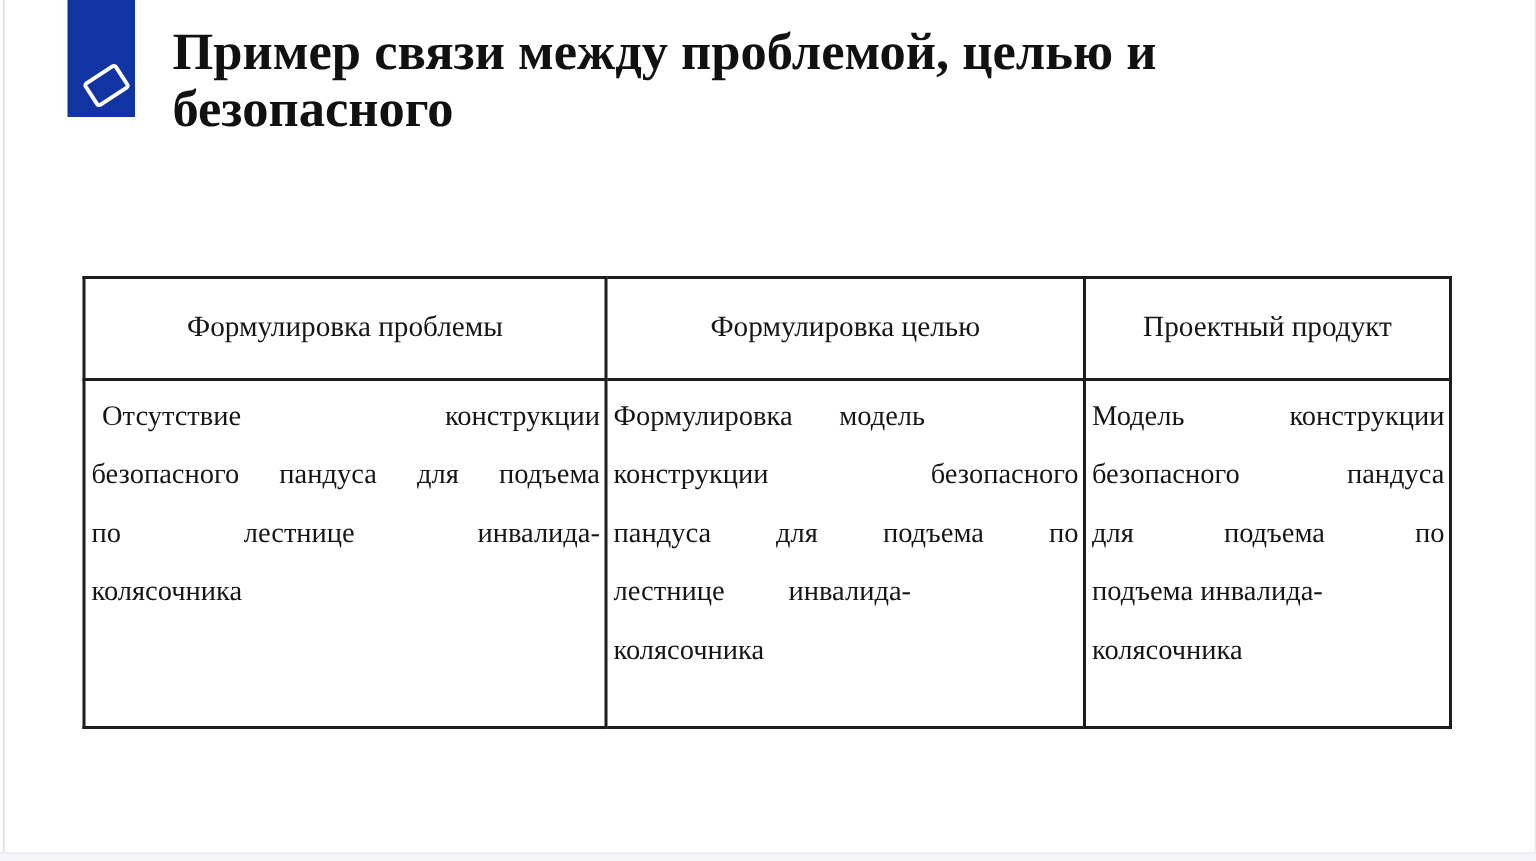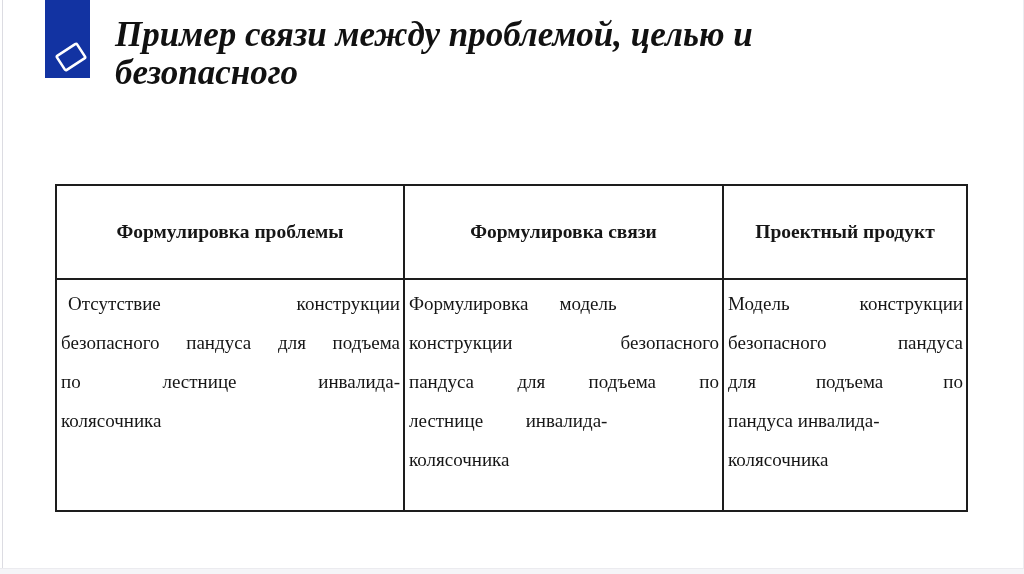--- a/index.html
+++ b/index.html
@@ -38,39 +38,39 @@
   
   .slide-title {
     position: absolute; left: 115px; top: 16px;
     width: 720px;
     font-weight: bold;
     font-size: 35px;
     line-height: 38px;
     color: #111111;
     letter-spacing: 0px;
   }
-  .slide-title .tline-title { display: block; font-style: italic; }
+  .slide-title .tline-title { display: block; }
   
   .ptable {
     position: absolute; left: 55px; top: 184px;
     width: 911px; height: 294px;
     border-collapse: collapse;
     table-layout: fixed;
     color: #161616;
   }
   .ptable th, .ptable td {
     border: 2px solid #1d1d1d;
   }
   .ptable th {
     height: 62px;
     font-size: 19.5px;
-    font-weight: bold;
+    font-weight: normal;
     text-align: center;
     vertical-align: middle;
-    padding: 15px 4px;
+    padding: 2px 4px;
   }
   .ptable td {
     height: 226px;
     vertical-align: top;
     font-size: 19px;
     padding: 4px 3px 0 4px;
   }
   .tline {
     line-height: 39px;
     white-space: nowrap;
@@ -105,21 +105,21 @@
 
   <table class="ptable">
     <colgroup>
       <col style="width:348px">
       <col style="width:319px">
       <col style="width:244px">
     </colgroup>
     <thead>
       <tr>
         <th>Формулировка проблемы</th>
-        <th>Формулировка связи</th>
+        <th>Формулировка целью</th>
         <th>Проектный продукт</th>
       </tr>
     </thead>
     <tbody>
       <tr>
         <td>
             <div class="tline just" style="padding-left: 7px; gap: 12px;">
               <span>Отсутствие</span>
               <span>конструкции</span>
             </div>
@@ -164,20 +164,20 @@
             </div>
             <div class="tline just">
               <span>безопасного</span>
               <span>пандуса</span>
             </div>
             <div class="tline just">
               <span>для</span>
               <span>подъема</span>
               <span>по</span>
             </div>
-            <div class="tline">пандуса инвалида-</div>
+            <div class="tline">подъема инвалида-</div>
             <div class="tline">колясочника</div>
           </td>
       </tr>
     </tbody>
   </table>
 
 </div>
 
 </body></html>

